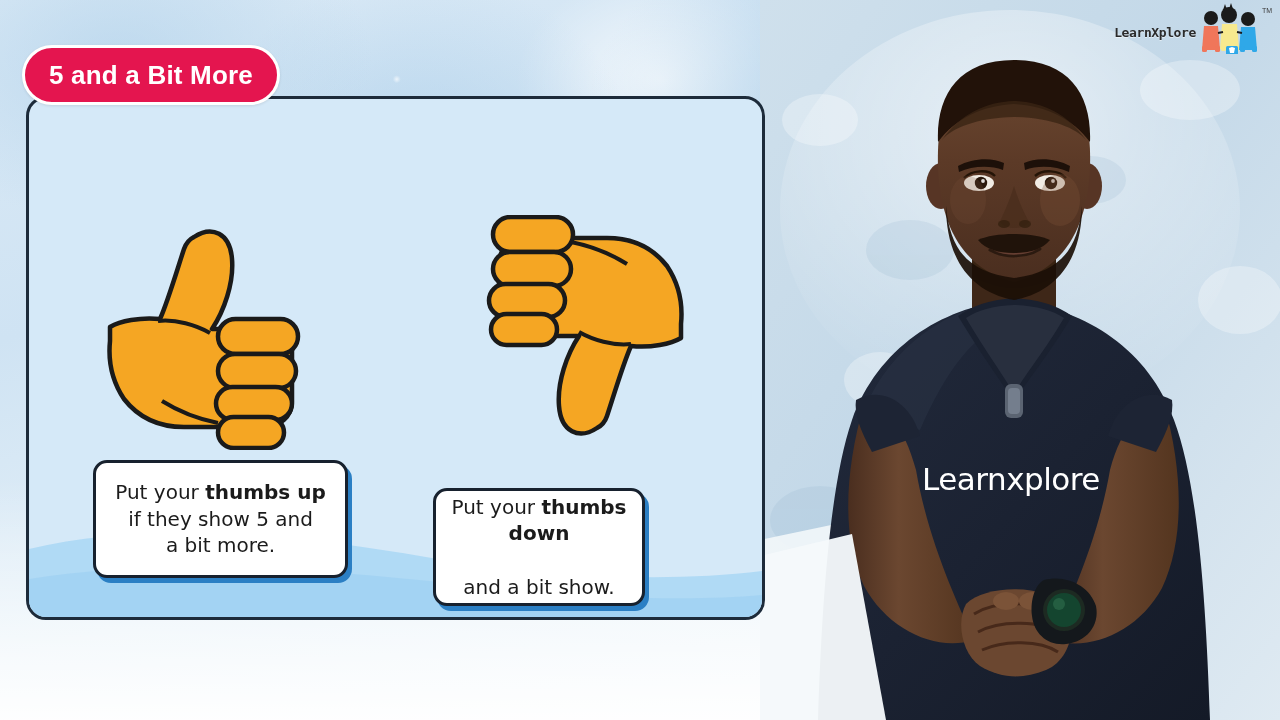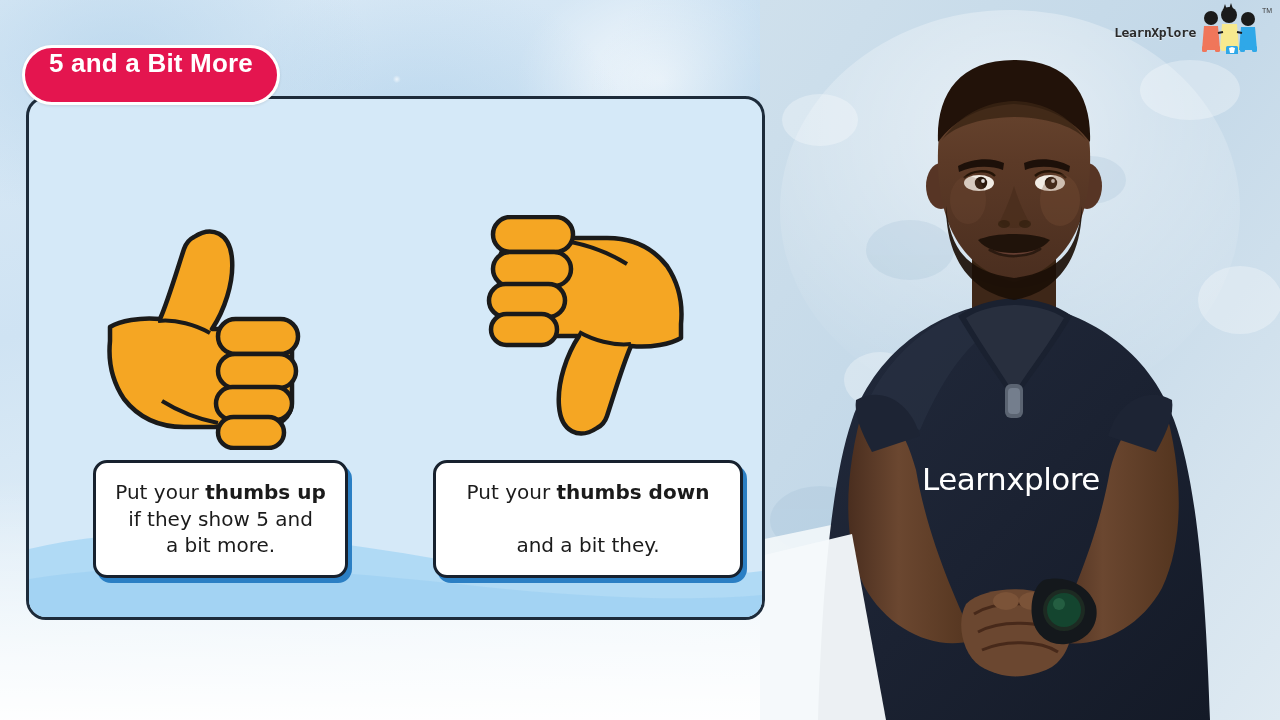--- a/index.html
+++ b/index.html
@@ -47,21 +47,21 @@
   
   .backdrop-wash{
     position:absolute; left:0; bottom:0; width:900px; height:240px;
     background:linear-gradient(0deg, rgba(255,255,255,.95), rgba(255,255,255,0));
   }
 
   
   .title-badge{
     position:absolute; left:22px; top:45px;
     height:60px; padding:0 24px;
-    display:flex; align-items:flex-start;
+    display:flex; align-items:center;
     border-radius:30px;
     border:3px solid #ffffff;
     box-shadow:0 1px 3px rgba(0,0,0,.10);
     z-index:6;
   }
   .title-badge-text{
     color:#ffffff;
     font-size:26px;
     font-weight:bold;
     letter-spacing:.2px;
@@ -98,21 +98,21 @@
   .callout-inner{
     text-align:center;
     color:#1b1b1b;
     font-size:20px;
     line-height:1.33;
     padding:10px 14px;
     font-family:"DejaVu Sans", sans-serif;
   }
   .callout-inner b { font-weight:bold; }
   #callout-up   { left:93px;  top:460px; width:255px; height:118px;justify-content:center; }
-  #callout-down { left:433px; top:460px; width:310px; height:118px; }
+  #callout-down { left:433px; top:488px; width:212px; height:118px; }
 
   
   .presenter{
     position:absolute; right:0; top:0; width:520px; height:720px;
     z-index:3; overflow:hidden;
   }
 
   
   .brand{
     position:absolute; right:8px; top:2px;
@@ -369,21 +369,21 @@
       <span>Put your </span><b>thumbs up</b><br>
       <span>if they show 5 and</span><br>
       <span>a bit more.</span>
     </div>
   </div>
 
   <div class="callout" id="callout-down">
     <div class="callout-inner">
       <span>Put your </span><b>thumbs down</b><br>
       <br>
-      <span>and a bit they.</span>
+      <span>and a bit show.</span>
     </div>
   </div>
 
   <div class="title-badge" style="background:#E4154F;">
     <span class="title-badge-text">5 and a Bit More</span>
   </div>
 
   <div class="brand">
     <span class="brand-word">LearnXplore</span>
     <svg width="62" height="52" viewBox="0 0 62 52">

